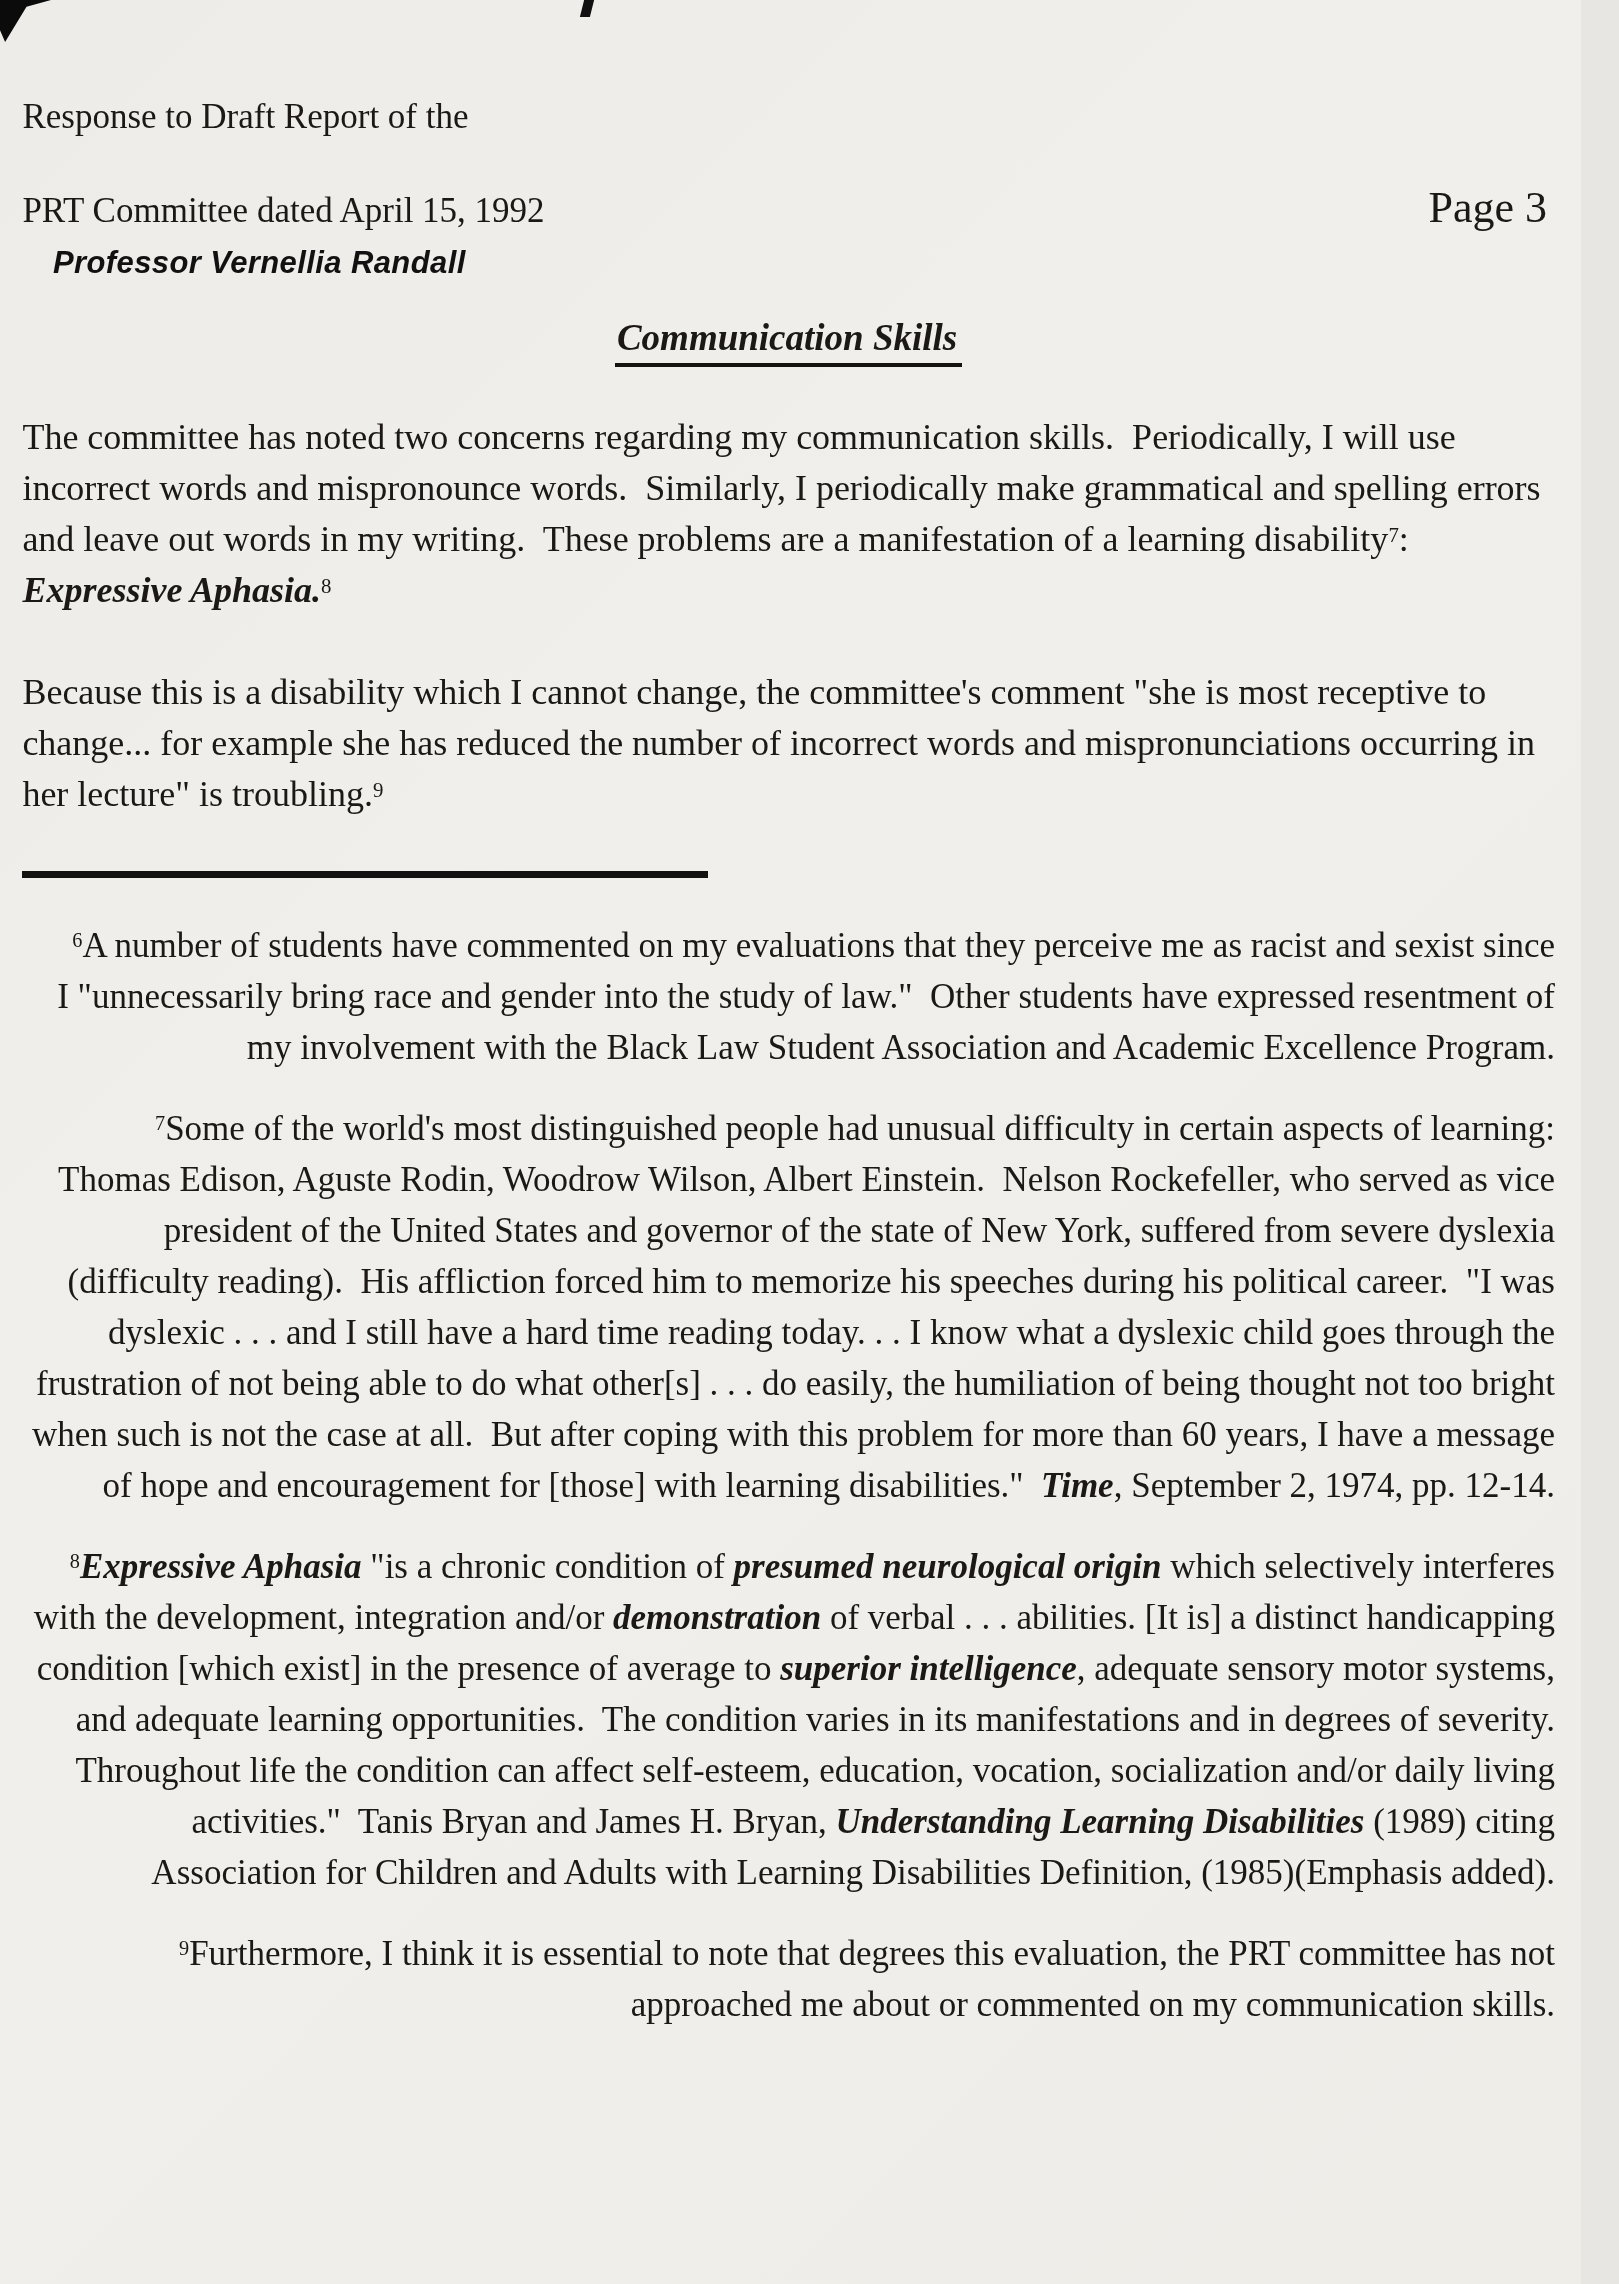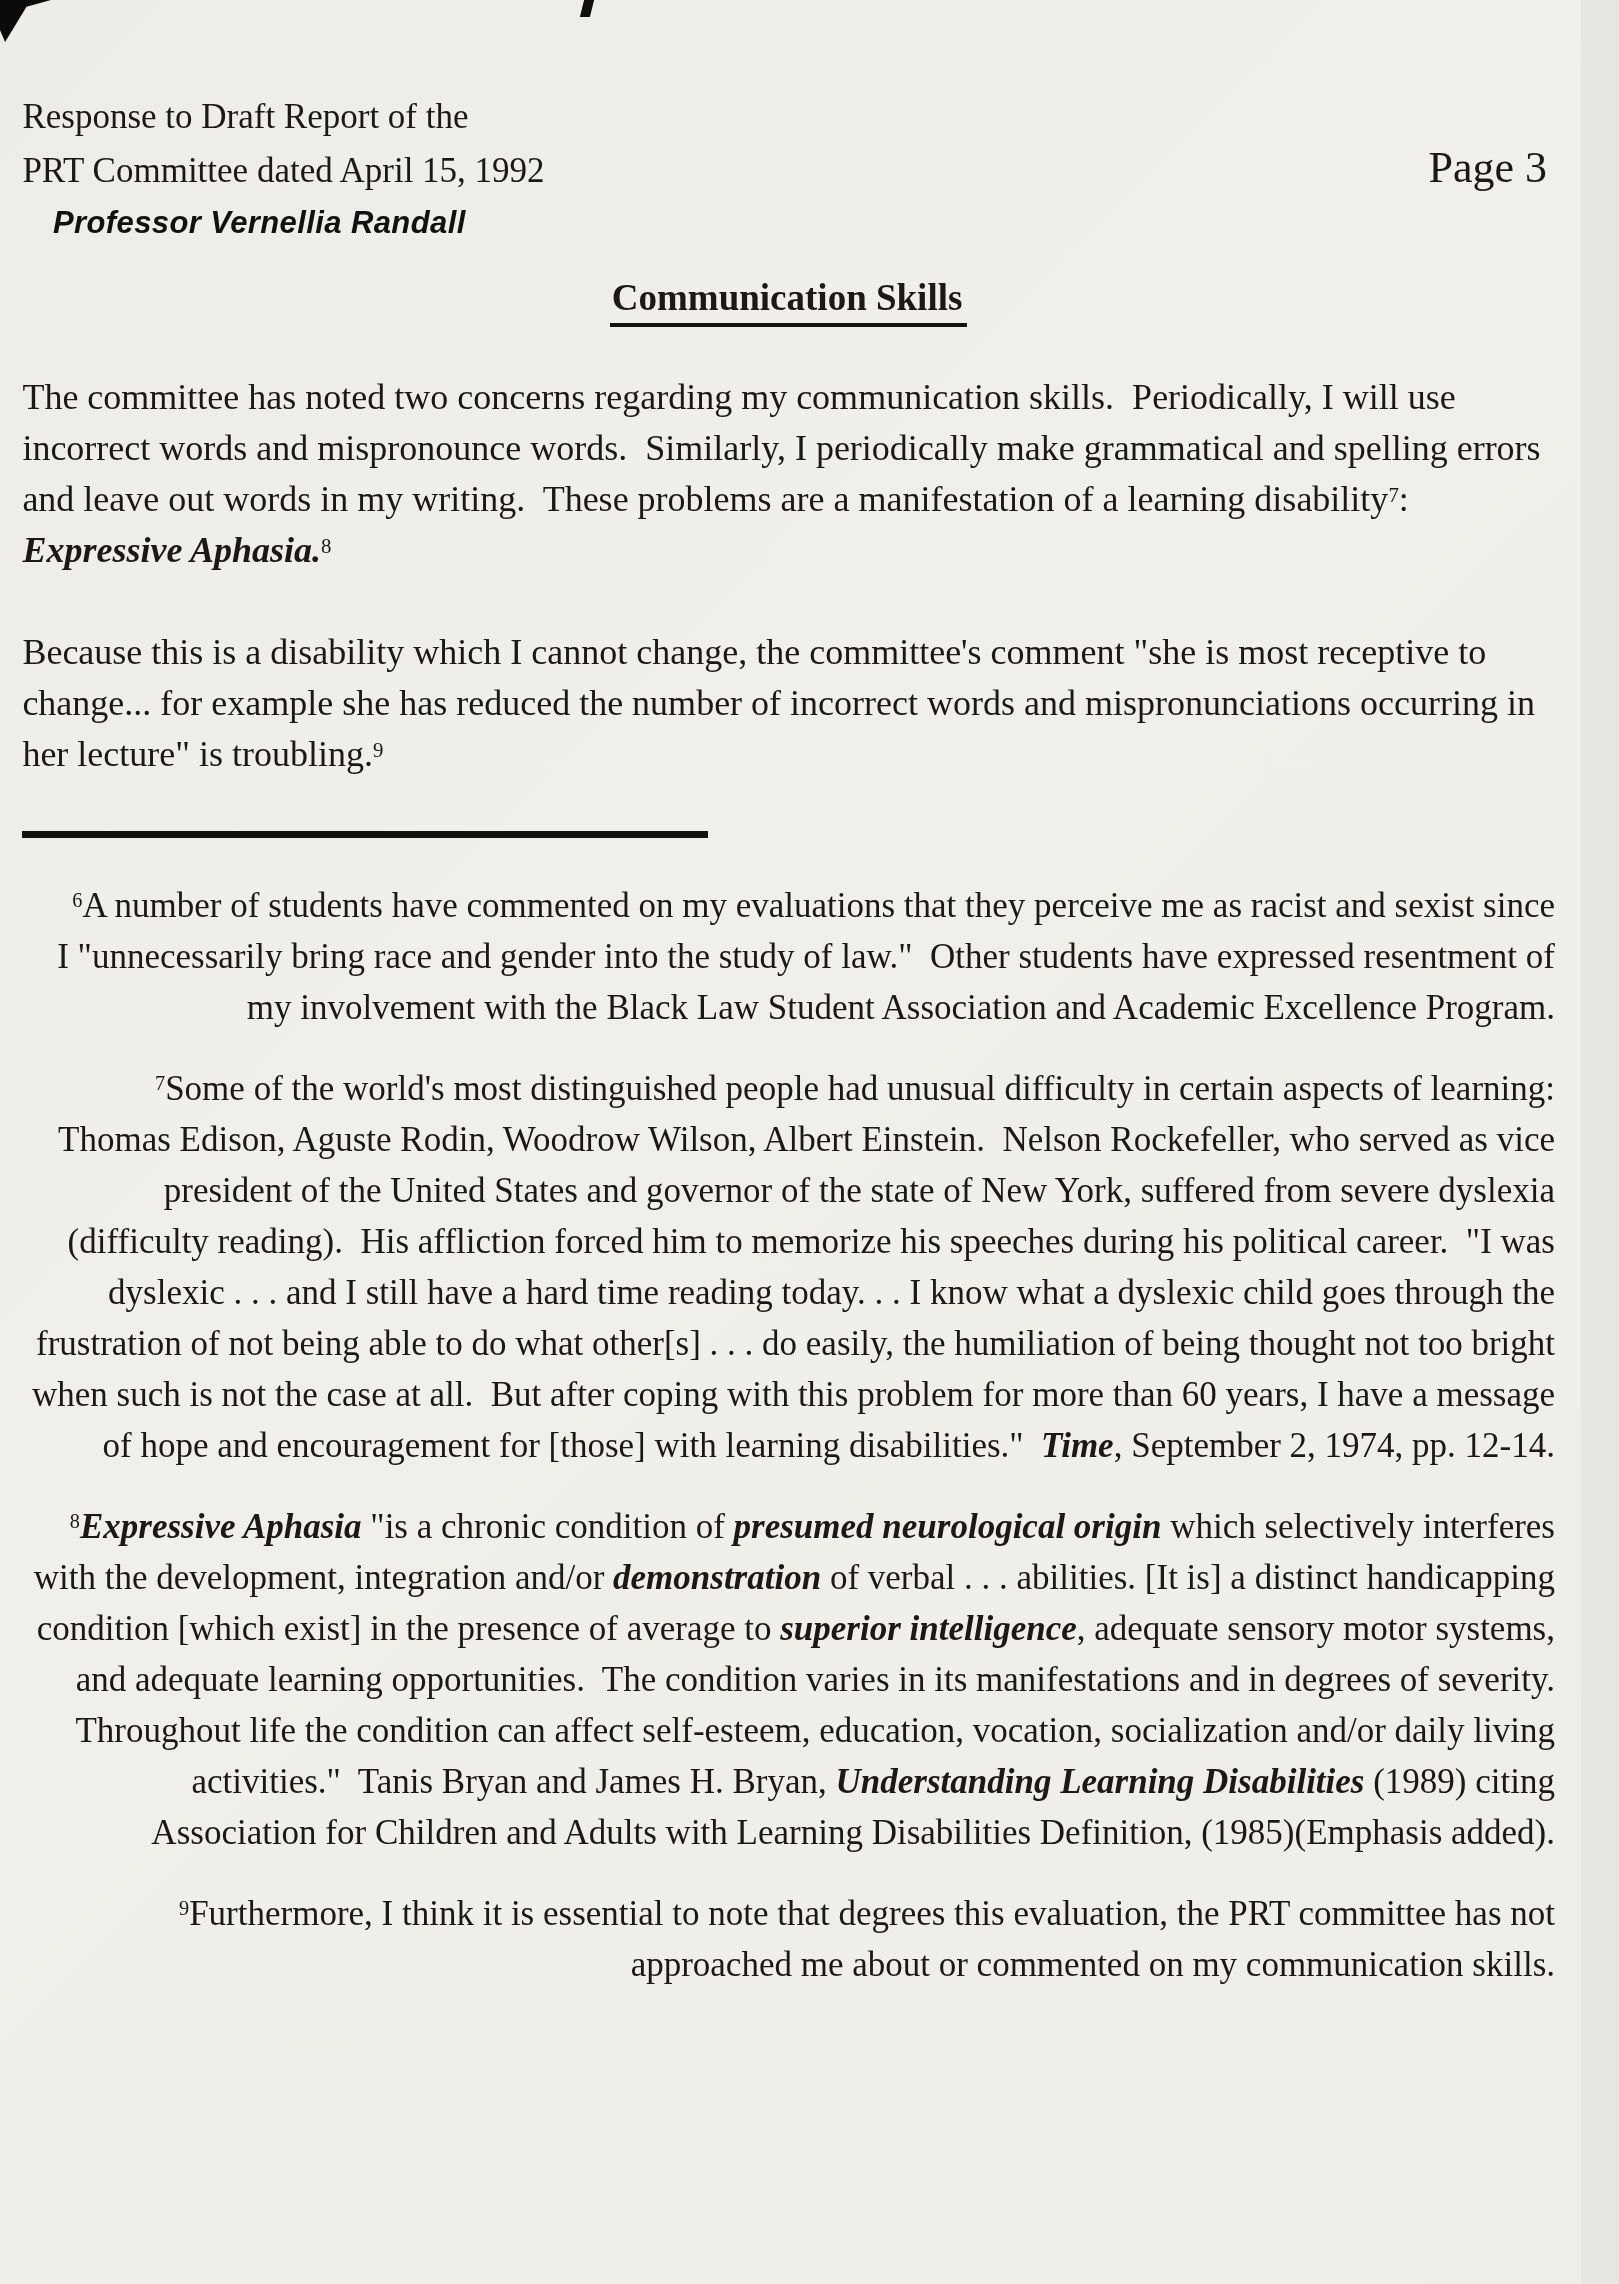--- a/index.html
+++ b/index.html
@@ -24,34 +24,34 @@
     width: 51px; height: 42px; background: #0b0b0b;
     clip-path: polygon(0 0, 100% 0, 52% 16%, 10% 100%, 0 72%);
   }
   .artifact-top {
     position: absolute; top: 0; left: 582px;
     width: 10.4px; height: 17px; background: #101010;
     transform: skewX(-14deg);
   }
   
   .hdr-line { font-size: 35px; line-height: 51px; white-space: pre-wrap; }
-  .hdr-row2 { display: flex; justify-content: space-between; align-items: baseline; }
+  .hdr-row2 { display: flex; justify-content: space-between; align-items: baseline; margin-top: 40px; }
   .page-num { font-size: 44px; line-height: 51px; padding-right: 8px; }
   .author {
     margin-top: 8px; margin-left: 30.5px;
     font-family: "Liberation Sans", sans-serif;
     font-weight: bold; font-style: italic;
     font-size: 31px; line-height: 37px; letter-spacing: 0.4px;
     color: #111;
   }
   
   .title-wrap { text-align: center; margin-top: 34px; margin-bottom: 45px; }
   .doc-title {
     display: inline-block;
-    font-size: 37px; font-weight: bold; 
+    font-size: 37px; font-weight: bold; font-style: italic;
     line-height: 45px;
     border-bottom: 4px solid #151310;
     padding: 0 4.8px 3.2px 1.6px;
   }
   
   .body-par {
     margin: 0 0 51px 0;
     font-size: 36px; line-height: 51px;
     white-space: pre-wrap;
   }

